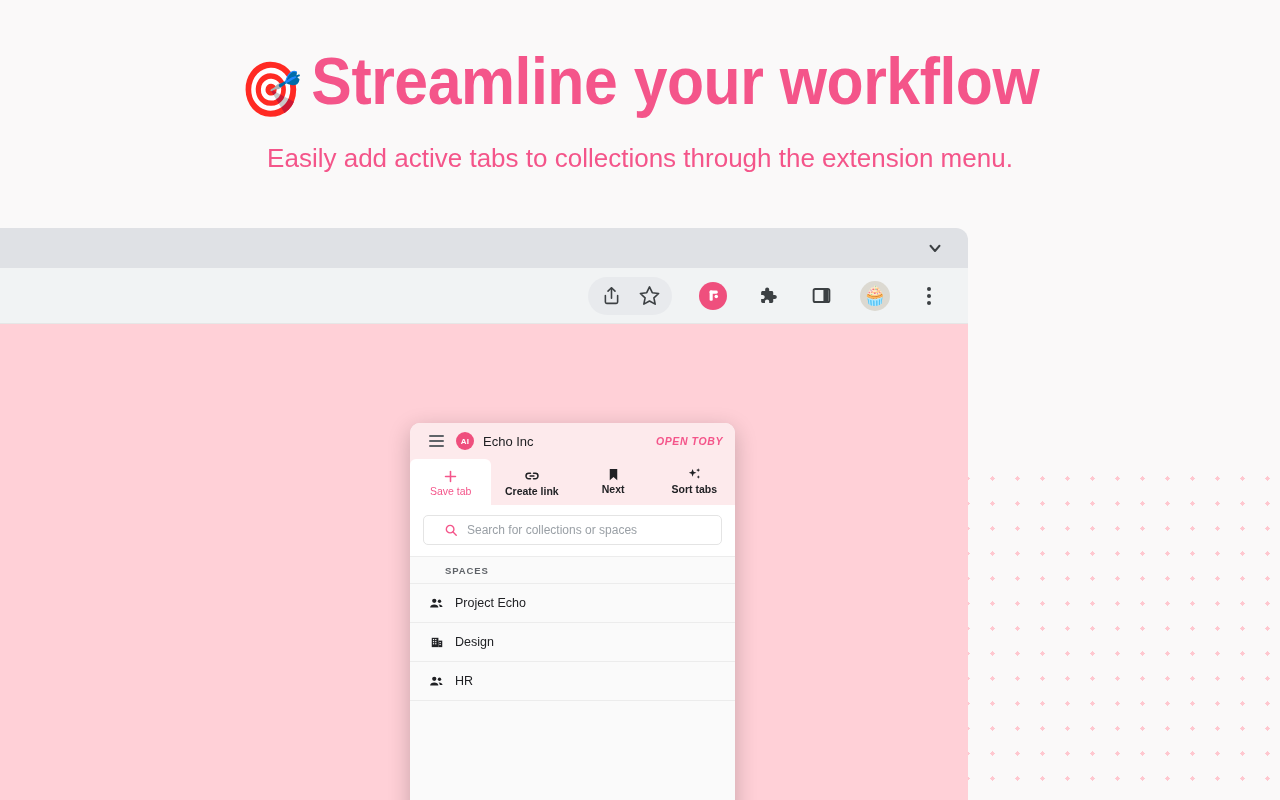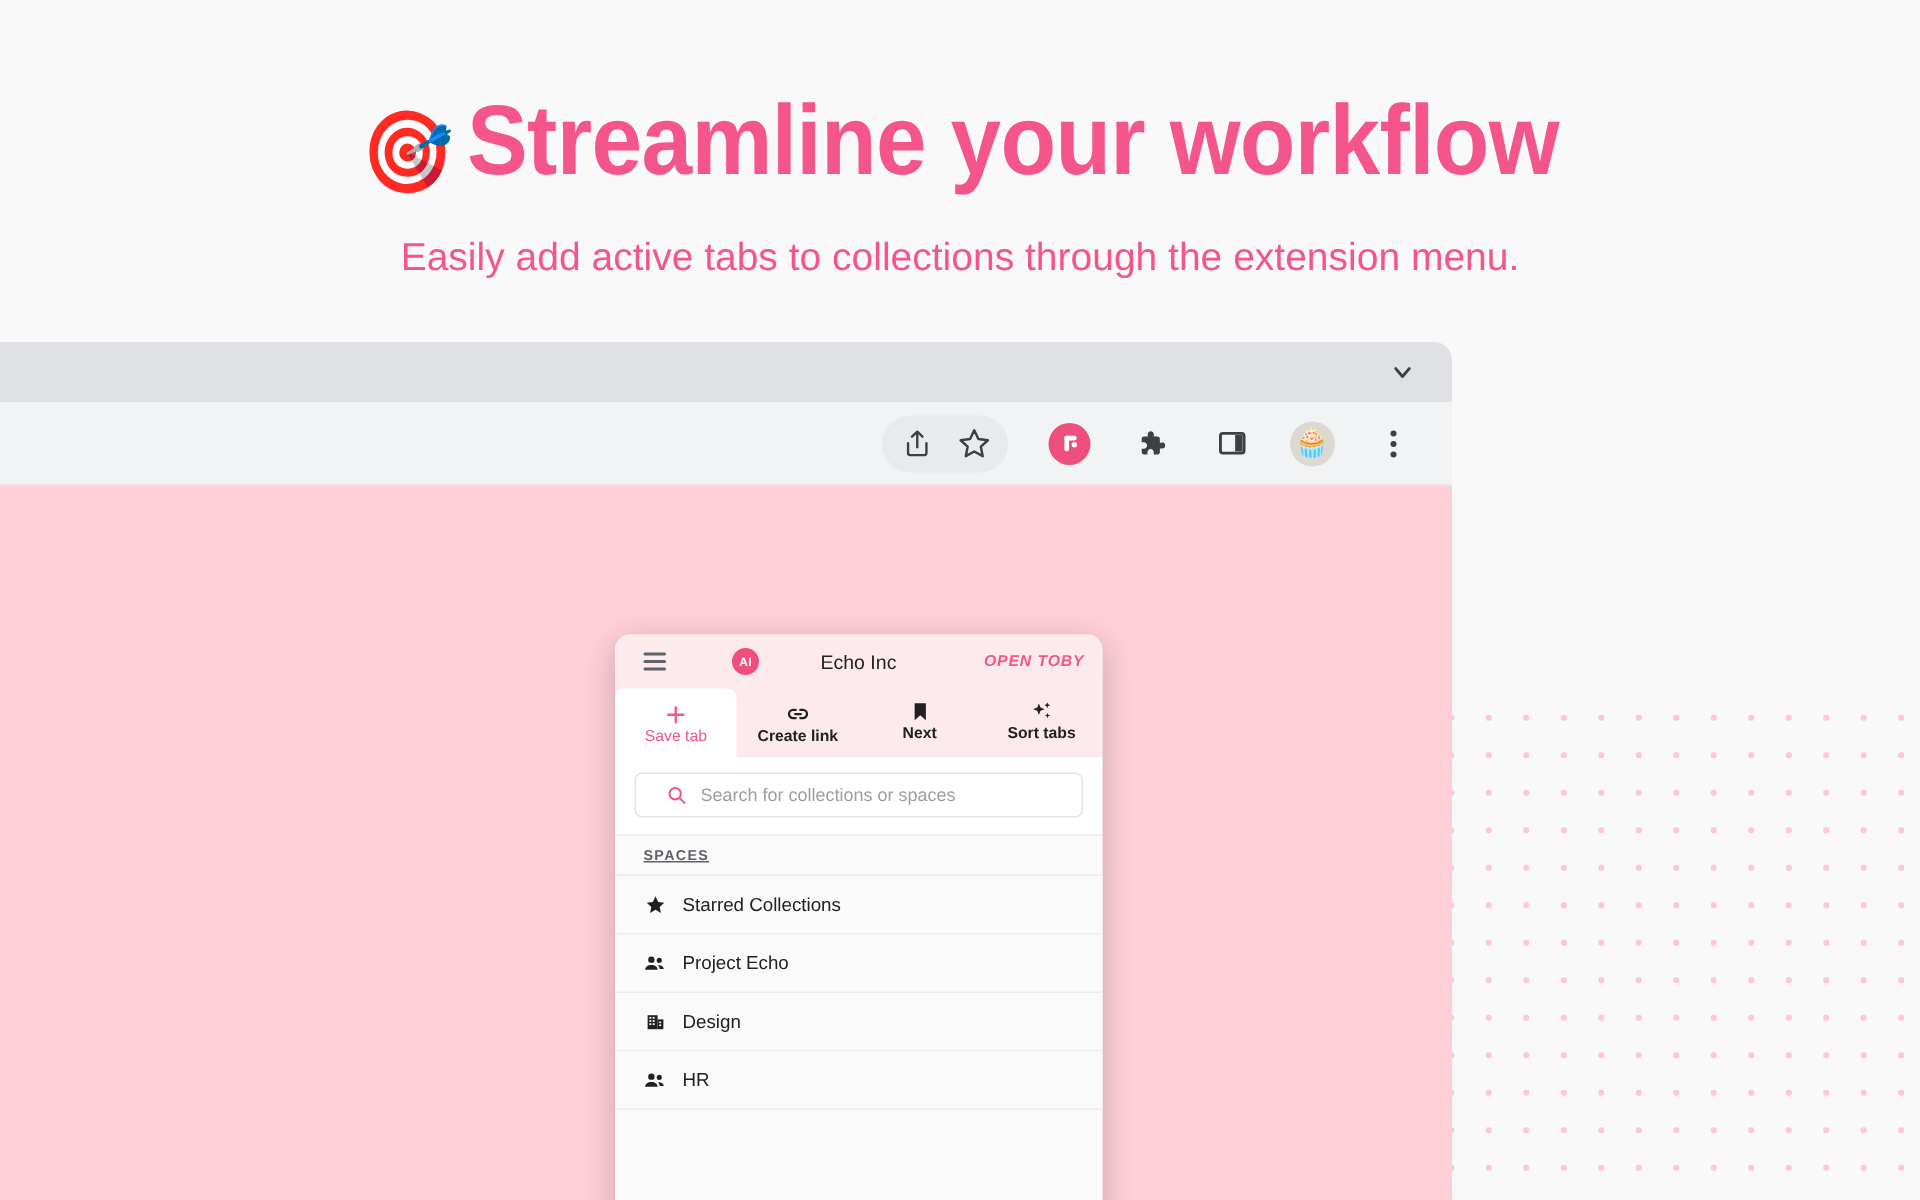--- a/index.html
+++ b/index.html
@@ -31,21 +31,21 @@
   .dot-mask-top {
     position: absolute;
     left: 0; top: 0;
     width: 1280px; height: 466px;
     background: #faf9f9;
   }
 
   
   .hero {
     position: absolute;
-    left: 0; top: 12px;
+    left: 0; top: 0;
     width: 1280px;
     text-align: center;
     z-index: 5;
   }
   .hero-title {
     margin-top: 44px;
     font-family: "Liberation Sans Narrow", "Liberation Sans", sans-serif;
     font-size: 66px;
     font-weight: bold;
     color: #f4558a;
@@ -177,21 +177,20 @@
 
   .popup-head {
     background: #fdeaec;
     padding: 0;
   }
   .brand-row {
     display: flex;
     align-items: center;
     height: 36px;
     padding: 0 12px 0 19px;
-    gap: 32px;
   }
   .hamburger {
     display: flex;
     flex-direction: column;
     gap: 3px;
     width: 15px;
     margin-right: 12px;
   }
   .hamburger i {
     display: block;
@@ -284,25 +283,24 @@
     width: 100%;
     font-family: "Liberation Sans", sans-serif;
   }
   .search-input::placeholder { color: #9aa0a6; }
 
   .section-label {
     font-size: 9.5px;
     font-weight: bold;
     letter-spacing: 0.9px;
     color: #5f6368;
-    padding: 8px 0 7px 19px;
+    padding: 8px 0 7px 35px;
     background: #fafafa;
     border-bottom: 1px solid #ececec;
     border-top: 1px solid #ececec;
-    text-decoration: underline;
   }
 
   .rows { background: #fafafa; flex: 1; }
   .row {
     display: flex;
     align-items: center;
     height: 39px;
     padding: 0 14px 0 19px;
     border-bottom: 1px solid #ececec;
     background: #fafafa;
@@ -475,28 +473,20 @@
               </svg>
           </span>
           <input class="search-input" type="text" placeholder="Search for collections or spaces" style="">
         </div>
       </div>
 
       <div class="section-label">SPACES</div>
 
       <div class="rows">
 
-        <div class="row">
-          <span class="r-ico">
-            <svg width="14" height="14" viewBox="0 0 24 24" fill="#202124">
-                <polygon points="12,2.6 15,9.2 22,10 16.8,14.8 18.2,21.6 12,18.1 5.8,21.6 7.2,14.8 2,10 9,9.2"></polygon>
-              </svg>
-          </span>
-          <span class="r-lbl">Starred Collections</span>
-        </div>
 
 
         <div class="row">
           <span class="r-ico">
             <svg width="15" height="13" viewBox="0 0 24 20" fill="#202124">
               <circle cx="8.4" cy="5.6" r="3.4"></circle>
                 <circle cx="16.8" cy="6.4" r="2.7"></circle>
               <path d="M1.8 16.4c0-3.2 2.9-5 6.6-5s6.6 1.8 6.6 5z"></path>
               <path d="M16 11.6c3 0 5.6 1.4 5.6 4.1h-4.3c0-1.6-.6-3-1.9-4.1z"></path>
             </svg>

